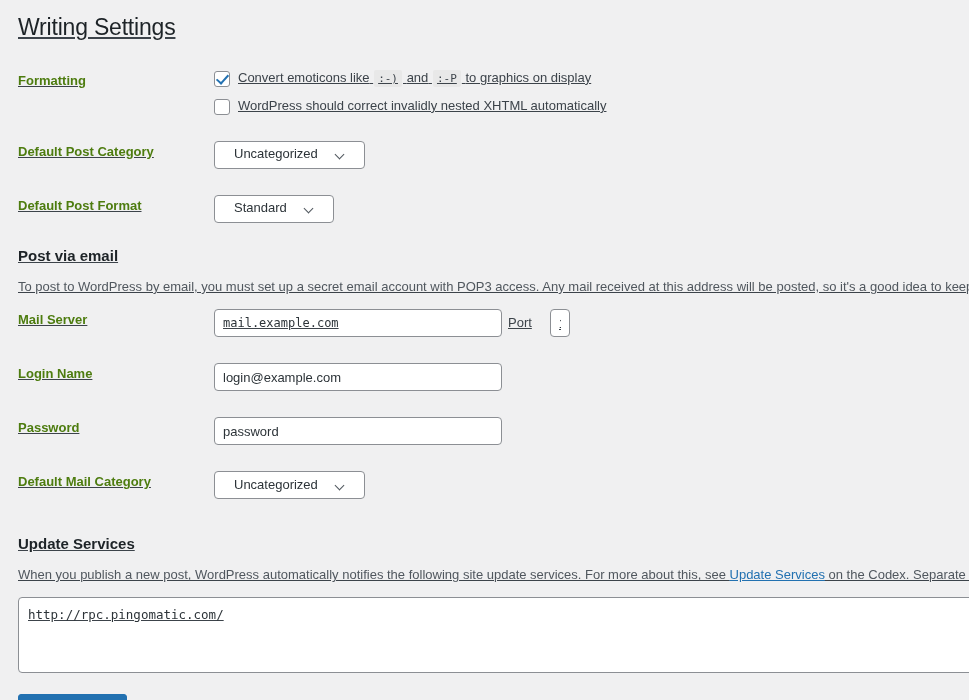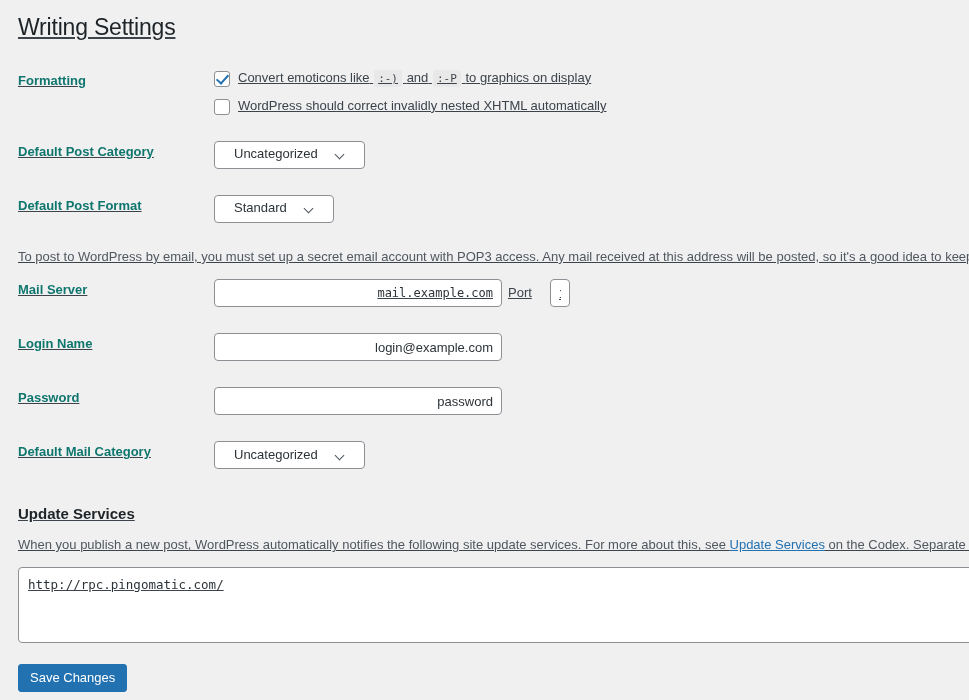--- a/index.html
+++ b/index.html
@@ -38,21 +38,21 @@
     border-collapse: collapse;
     width: 1100px;
     table-layout: fixed;
   }
   table.form-table tr { vertical-align: top; }
   table.form-table th {
     width: 186px;
     text-align: left;
     font-weight: 700;
     font-size: 13px;
-    color: #0f766e;
+    color: #4d7c0f;
     padding: 16px 10px 16px 0;
     line-height: 1.3;
   }
   table.form-table td {
     padding: 13px 10px 13px 0;
     line-height: 1.3;
   }
   
   .check-row {
     display: flex;
@@ -154,21 +154,20 @@
     font-family: "Liberation Sans", sans-serif;
     font-size: 13px;
     color: #2c3338;
     background: #fff;
     border: 1px solid #8c8f94;
     border-radius: 4px;
     height: 28px;
     padding: 0 8px;
     box-sizing: border-box;
     outline: none;
-    text-align: right;
   }
   input.mono {
     font-family: "DejaVu Sans Mono", monospace;
     font-size: 12px;
   }
   .w-regular { width: 288px; }
   .w-small { width: 20px; }
   .port-label {
     font-size: 13px;
     color: #3c434a;
@@ -253,20 +252,21 @@
       <td>
         <span class="select-box">
           <span class="sel-text">Standard</span>
           <span class="chev"></span>
         </span>
       </td>
     </tr>
   </tbody>
     </table>
 
+  <h2 class="section-head">Post via email</h2>
   <p class="section-desc">To post to WordPress by email, you must set up a secret email account with POP3 access. Any mail received at this address will be posted, so it's a good idea to keep this address very secret. Here are thr</p>
 
   <table class="form-table">
     <tbody>
         <tr>
       <th>Mail Server</th>
       <td>
         <span class="inline-row">
           <input class="txt mono w-regular" type="text" value="mail.example.com" style="">
           <span class="port-label">Port</span>

